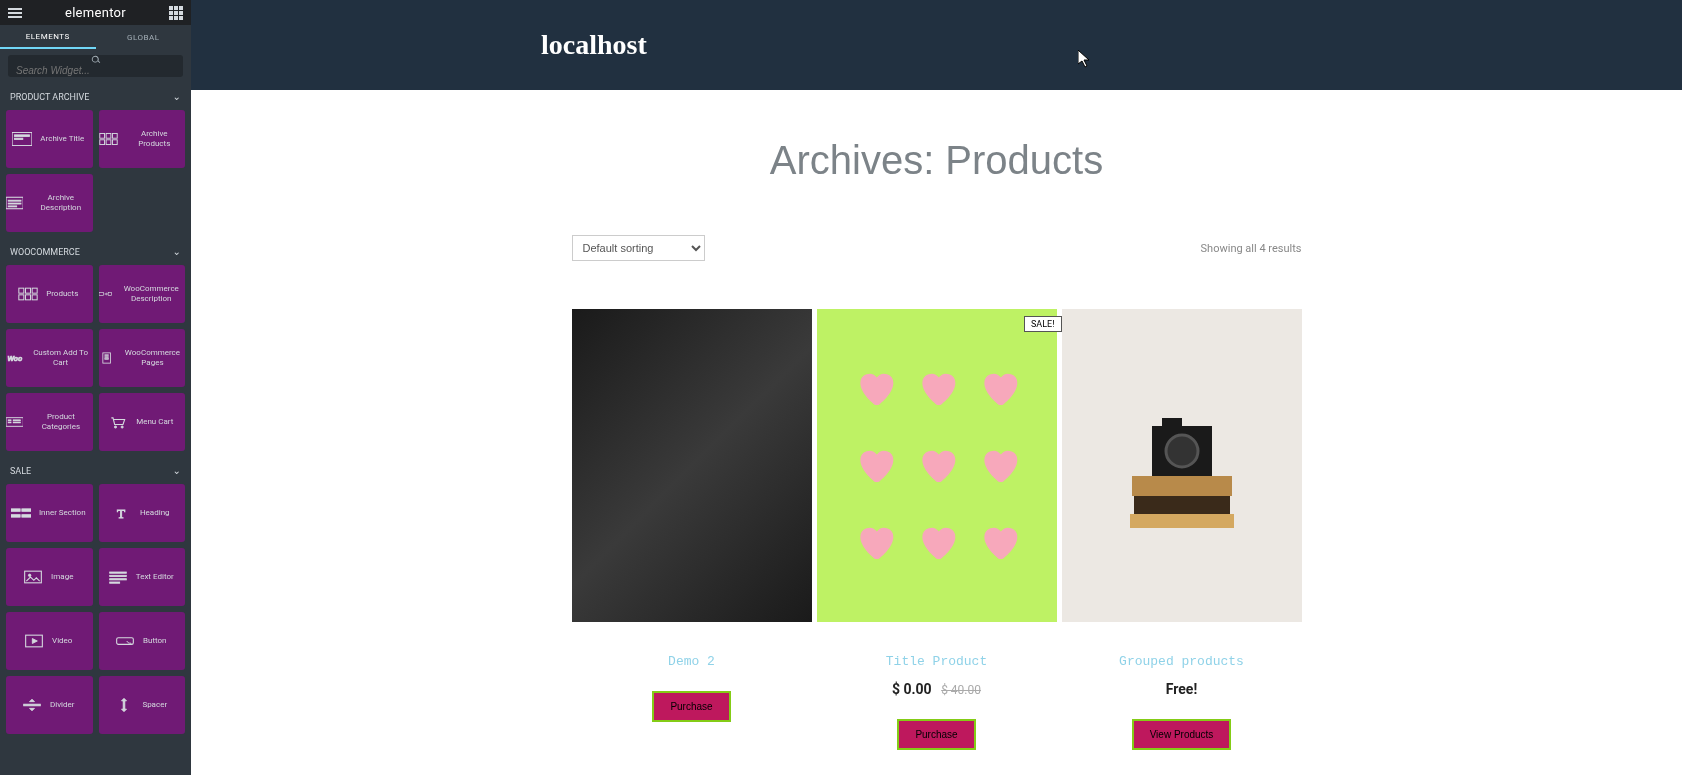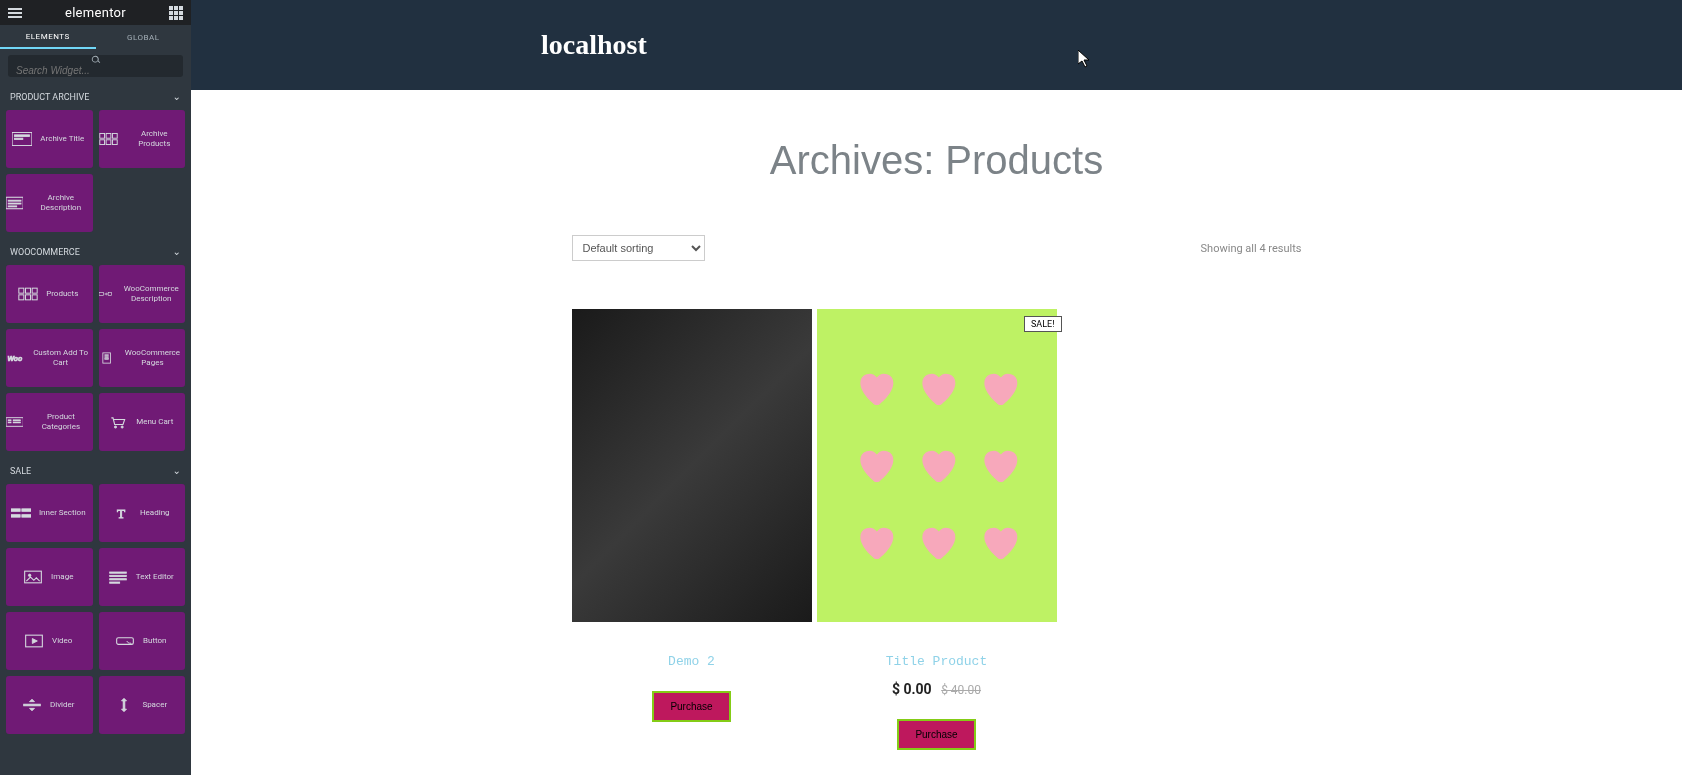--- a/index.html
+++ b/index.html
@@ -319,18 +319,33 @@
           </svg>
       </div>
       <div class="product-name">Title Product</div>
       <div class="product-price">
         <span>$ 0.00</span>
         <span class="old-price">$ 40.00</span>
       </div>
       <button class="product-btn">Purchase</button>
     </div>
 
+    <div class="product">
+      <div class="product-img img-3">
+        <svg width="120" height="140" viewBox="0 0 120 140">
+          <rect x="10" y="80" width="100" height="20" fill="#b88a4a"></rect>
+          <rect x="12" y="100" width="96" height="18" fill="#3a2a1a"></rect>
+          <rect x="8" y="118" width="104" height="14" fill="#d4a860"></rect>
+          <rect x="30" y="30" width="60" height="50" fill="#1a1a1a"></rect>
+          <circle cx="60" cy="55" r="16" fill="#333" stroke="#555" stroke-width="3"></circle>
+          <rect x="40" y="22" width="20" height="10" fill="#1a1a1a"></rect>
+        </svg>
+      </div>
+      <div class="product-name">Grouped products</div>
+      <div class="product-price">Free!</div>
+      <button class="product-btn">View Products</button>
+    </div>
   </div>
 </div>
 
 <svg class="cursor" width="14" height="18" viewBox="0 0 14 18">
     <path d="M0 0 L0 14 L4 11 L7 17 L9 16 L6 10 L11 10 Z" fill="#fff" stroke="#000" stroke-width="1"></path>
   </svg>
 
 </body></html>

